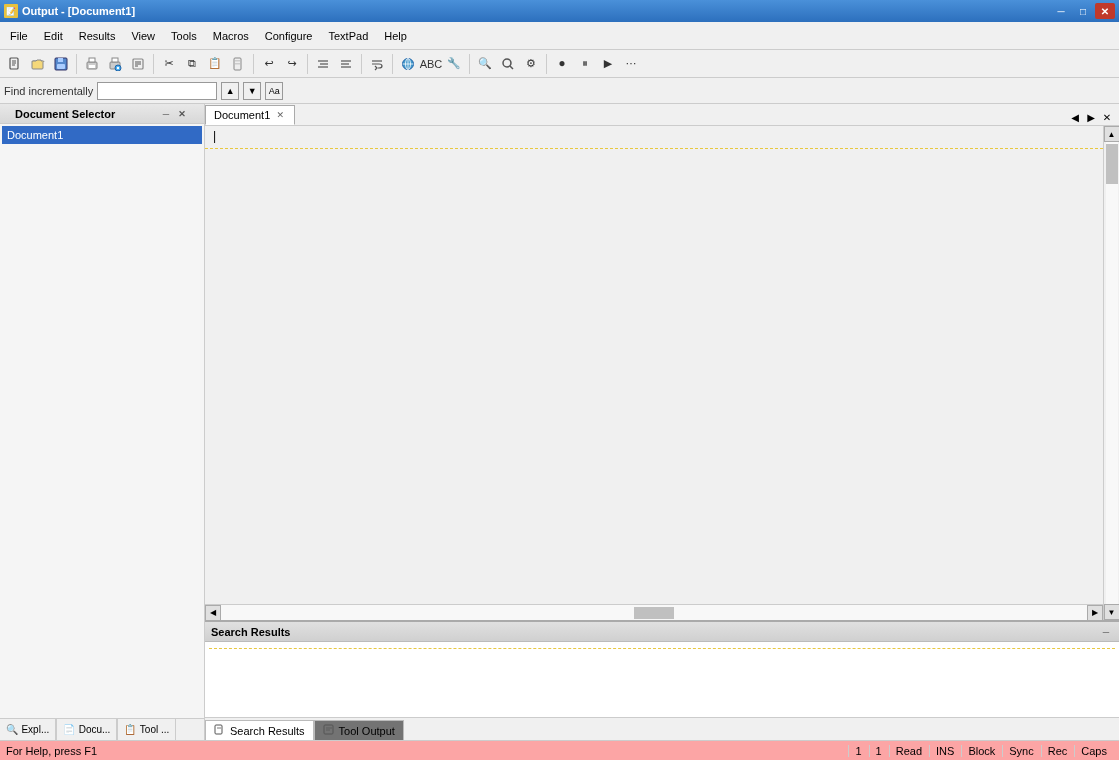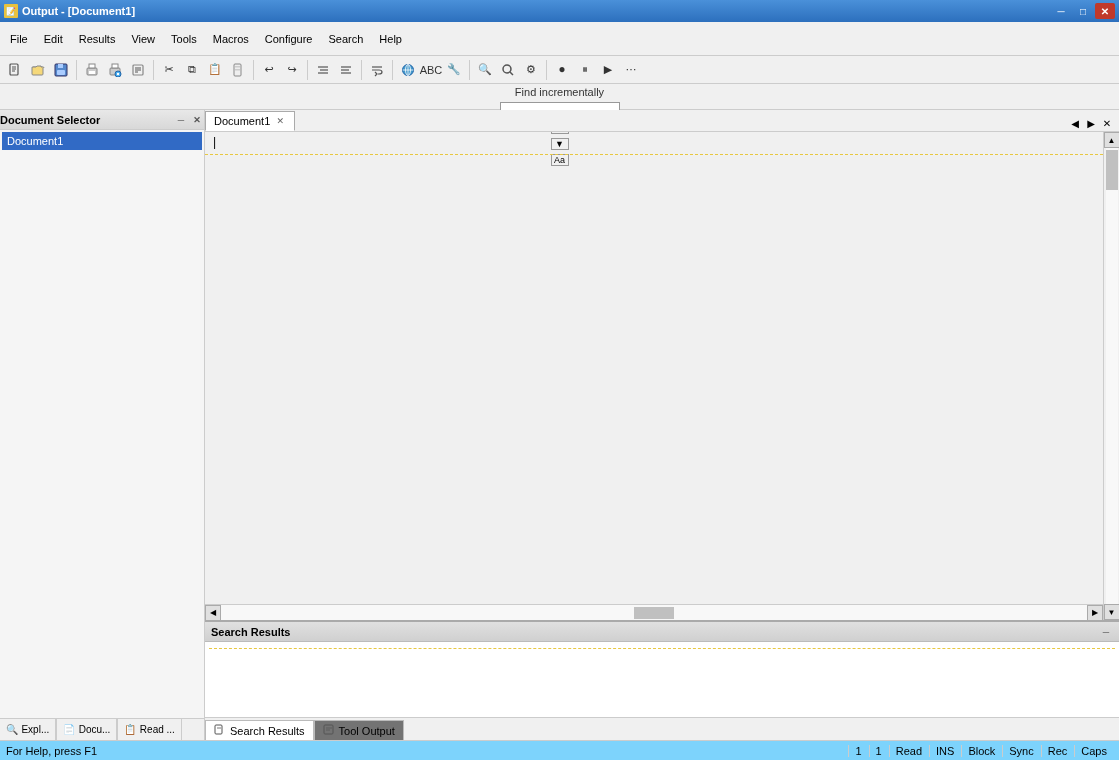--- a/index.html
+++ b/index.html
@@ -48,21 +48,21 @@
       font-size: 10px;
       cursor: pointer;
       border-radius: 2px;
       color: white;
     }
     .title-btn.close { background: #c0392b; }
 
     
     .menu-bar {
       background: #f0f0f0;
-      height: 34px;
+      height: 28px;
       display: flex;
       align-items: center;
       border-bottom: 1px solid #ccc;
       padding: 0 2px;
     }
     .menu-item {
       padding: 2px 8px;
       cursor: pointer;
       height: 100%;
       display: flex;
@@ -97,21 +97,20 @@
 
     
     .find-bar {
       background: #f0f0f0;
       height: 26px;
       display: flex;
       align-items: center;
       border-bottom: 1px solid #ccc;
       padding: 2px 4px;
       gap: 4px;
-      flex-direction: column;
     }
     .find-bar-label {
       font-size: 11px;
       color: #333;
     }
     .find-bar-input {
       height: 18px;
       width: 120px;
       border: 1px solid #999;
       font-size: 11px;
@@ -142,21 +141,21 @@
       border-right: 1px solid #ccc;
       background: #f5f5f5;
     }
     .panel-header {
       background: linear-gradient(to bottom, #e8e8e8, #d8d8d8);
       border-bottom: 1px solid #ccc;
       height: 20px;
       display: flex;
       align-items: center;
       justify-content: space-between;
-      padding: 0 0;
+      padding: 0 15px;
       font-size: 11px;
       font-weight: bold;
       text-align: center;
     }
     .panel-header-controls {
       display: flex; gap: 2px;
     }
     .panel-ctrl-btn {
       width: 14px; height: 14px;
       display: flex; align-items: center; justify-content: center;
@@ -298,21 +297,21 @@
       align-items: center;
       padding: 2px 6px;
       font-size: 10px;
       cursor: pointer;
       border-right: 1px solid #ccc;
       gap: 3px;
     }
 
     
     .status-bar {
-      background: #7dd3fc;
+      background: #fca5a5;
       border-top: 1px solid #ccc;
       height: 20px;
       display: flex;
       align-items: center;
       padding: 0 6px;
       font-size: 11px;
       justify-content: space-between;
     }
     .status-right {
       display: flex;
@@ -404,21 +403,21 @@
 </div>
 
 <div class="menu-bar">
   <div class="menu-item">File</div>
   <div class="menu-item">Edit</div>
   <div class="menu-item">Results</div>
   <div class="menu-item">View</div>
   <div class="menu-item">Tools</div>
   <div class="menu-item">Macros</div>
   <div class="menu-item">Configure</div>
-  <div class="menu-item">Search</div>
+  <div class="menu-item">TextPad</div>
   <div class="menu-item">Help</div>
 </div>
 
 <div class="toolbar">
   <div class="tool-btn">
     <svg width="14" height="14" viewBox="0 0 14 14">
         <rect x="2" y="1" width="8" height="11" rx="1" fill="none" stroke="#555" stroke-width="1.2"></rect>
         <line x1="4" y1="4" x2="8" y2="4" stroke="#555" stroke-width="1"></line>
         <line x1="4" y1="6" x2="8" y2="6" stroke="#555" stroke-width="1"></line>
         <line x1="4" y1="8" x2="7" y2="8" stroke="#555" stroke-width="1"></line>
@@ -550,21 +549,21 @@
       <div class="doc-tab">
         <span>🔍</span>
         <span>Expl...</span>
       </div>
       <div class="doc-tab" style="border-left: 1px solid #ccc;">
         <span>📄</span>
         <span>Docu...</span>
       </div>
       <div class="doc-tab" style="border-left: 1px solid #ccc;">
         <span>📋</span>
-        <span>Read ...</span>
+        <span>Tool ...</span>
       </div>
     </div>
   </div>
 
   <div class="right-area">
 
     <div class="editor-container">
 
       <div class="tab-bar">
         <div class="tab-bar-left">

